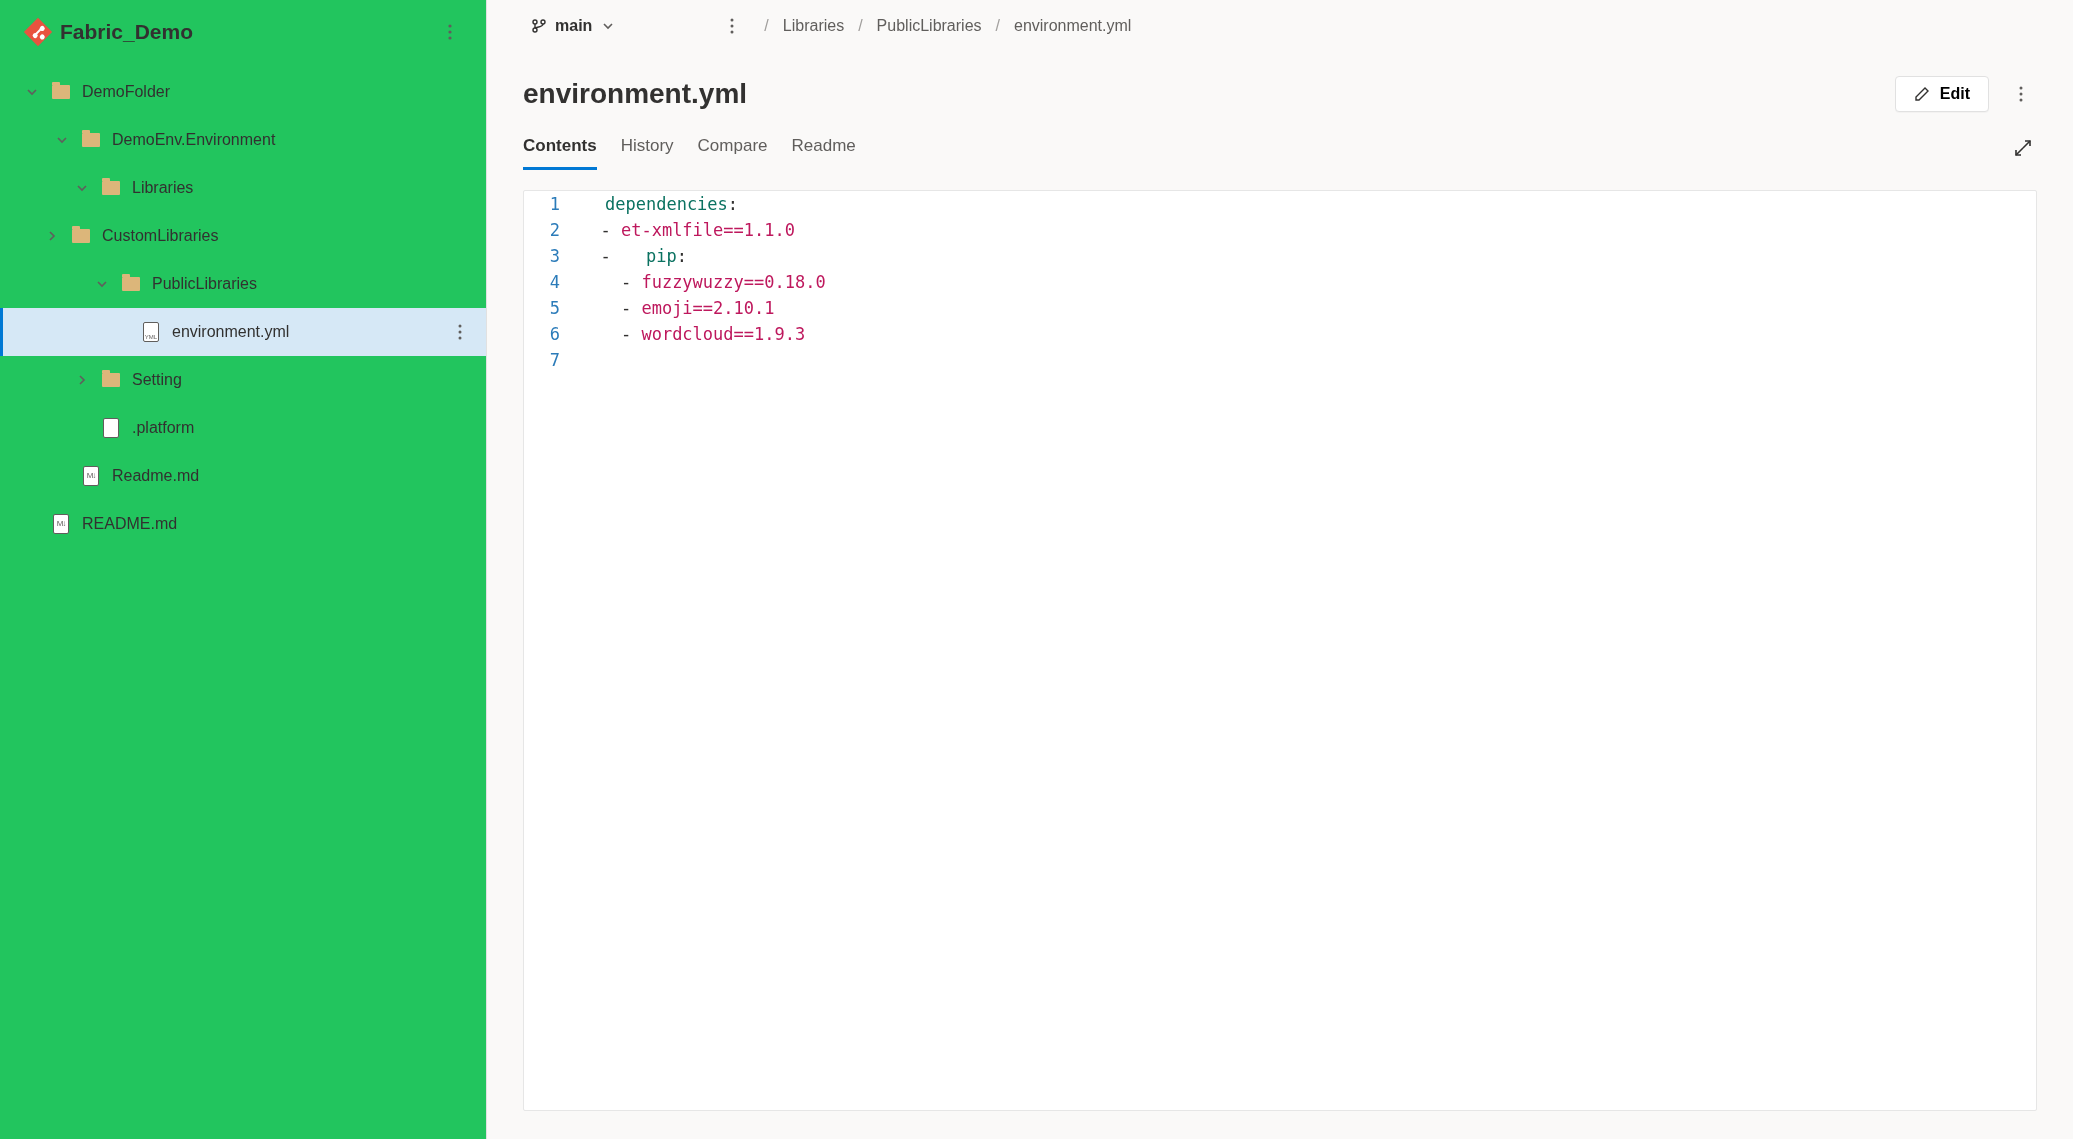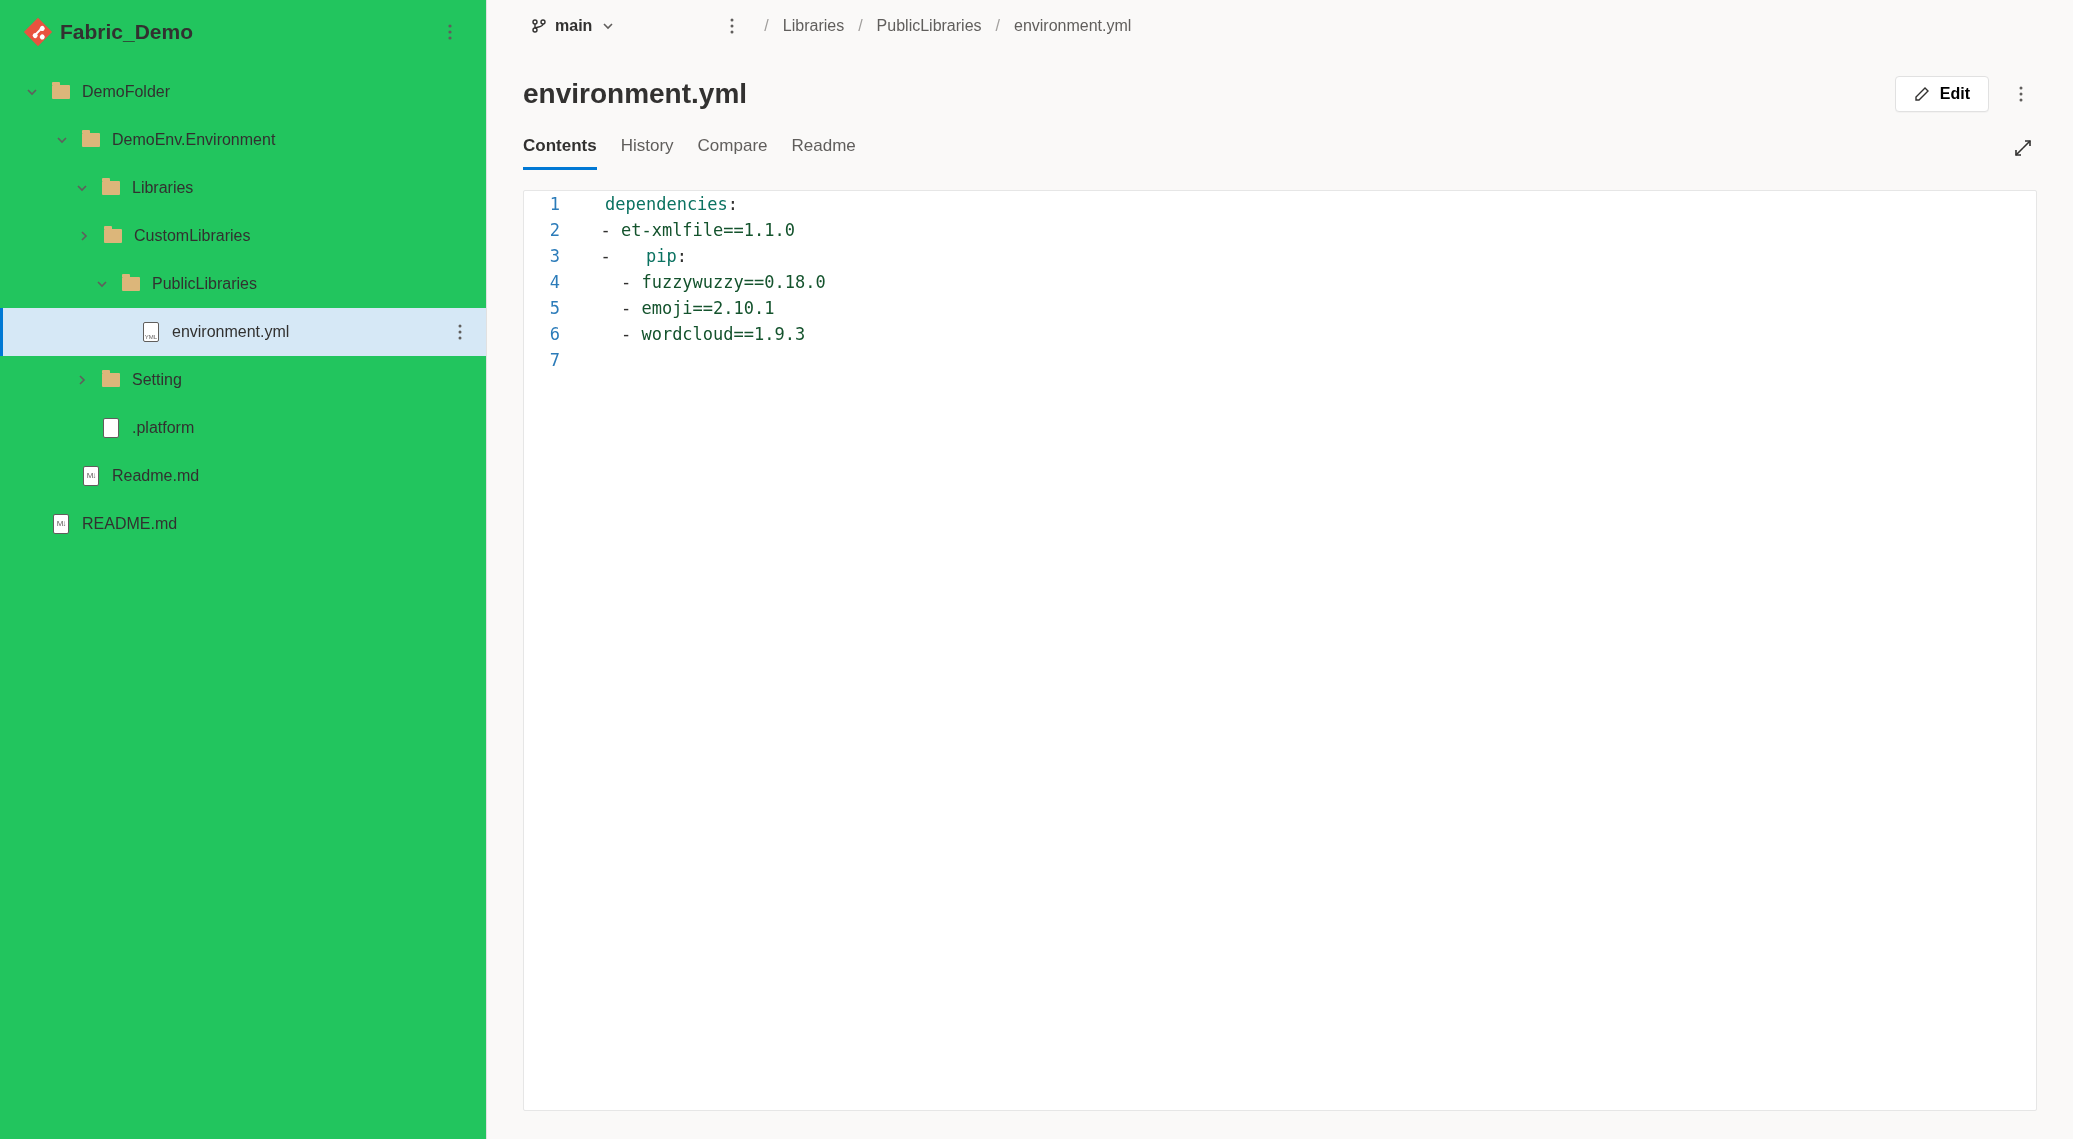--- a/index.html
+++ b/index.html
@@ -253,21 +253,21 @@
     line-height:26px;
   }
   .code-table td.line {
     padding-left:8px;
     white-space:pre;
     line-height:26px;
     position:relative;
   }
   .kw { color:#0b7261;margin-left:25px; } 
   .punct { color:#323130; }
-  .str { color:#14532d;margin-top:15px; } 
+  .str { color:#be185d;margin-top:15px; } 
   .dash { color:#323130; }
 
   svg { display:block; }
   .chev-svg { width:16px; height:16px; stroke:#605e5c; stroke-width:1.6; fill:none; }
 </style>
 </head>
 <body>
 
 <div class="app">
 
@@ -317,21 +317,21 @@
             <svg class="chev-svg" viewBox="0 0 16 16">
               <polyline points="4,6 8,10 12,6"></polyline>
             </svg>
           </span>
         <span class="icon-slot">
             <span class="folder-icon"></span>
           </span>
         <span class="tree-label">Libraries</span>
       </div>
 
-      <div class="tree-row" style="padding-left:68px">
+      <div class="tree-row" style="padding-left:36px">
         <span class="chev">
             <svg class="chev-svg" viewBox="0 0 16 16">
               <polyline points="6,4 10,8 6,12"></polyline>
             </svg>
           </span>
         <span class="icon-slot">
             <span class="folder-icon"></span>
           </span>
         <span class="tree-label">CustomLibraries</span>
       </div>

